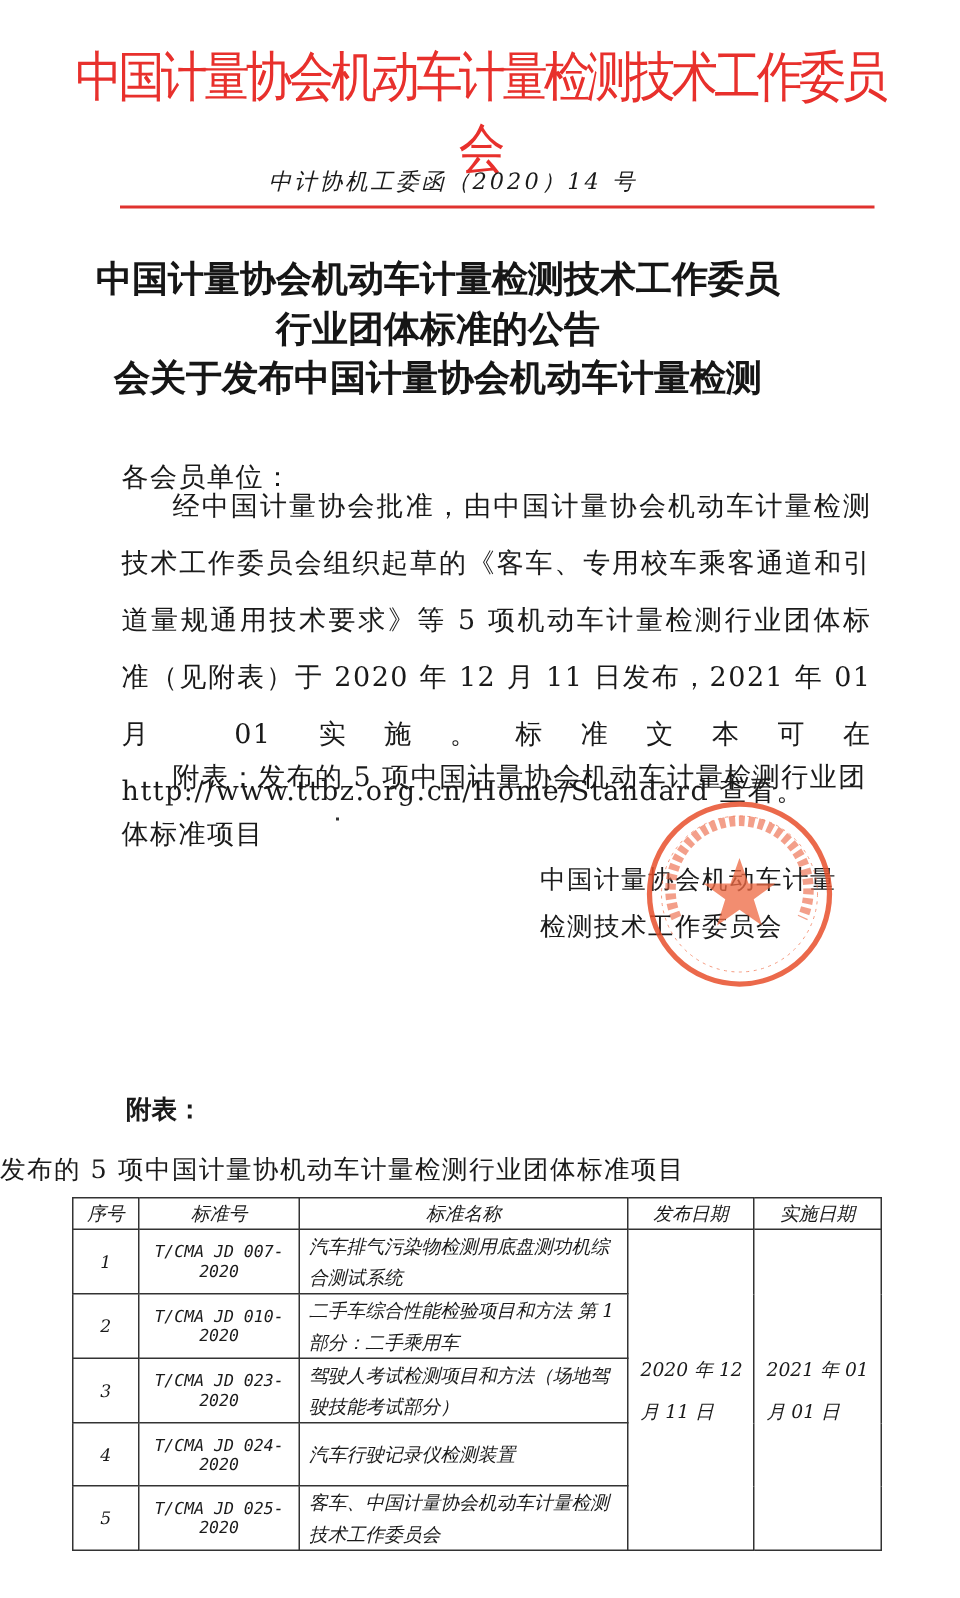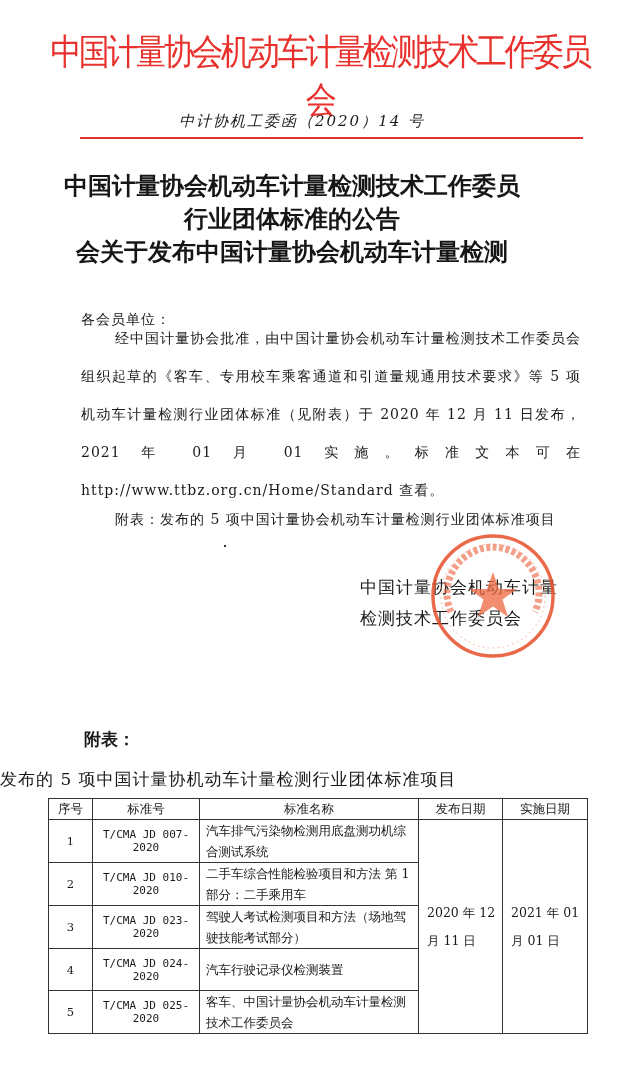--- a/index.html
+++ b/index.html
@@ -7,32 +7,32 @@
          font-family: "DejaVu Serif", "Liberation Serif", serif; color: #1a1a1a; }
   .abs { position: absolute; }
   .letterhead { left: 0; width: 640px; top: 28px; text-align: center;
                 color: #e8302c; font-family: "DejaVu Serif", serif; font-size: 36px;
                 letter-spacing: -3px; transform: scaleX(0.86); transform-origin: center; line-height: 48px; }
   .docno { left: 0; width: 604px; top: 112px; text-align: center; font-size: 15px; letter-spacing: 2px; font-style: italic; }
   .redline { left: 80px; top: 137px; width: 503px; height: 2px; background: #e0322e; }
   .title { left: 0; width: 584px; top: 170px; text-align: center; font-family: "DejaVu Sans", sans-serif;
            font-size: 24px; line-height: 33px; font-weight: bold; letter-spacing: 0px; color:#161616; }
   .title div { white-space: nowrap; }
-  .body-text { left: 81px; width: 500px; font-size: 14px; line-height: 38px; letter-spacing: 1px; }
+  .body-text { left: 81px; width: 500px; font-size: 18px; line-height: 38px; letter-spacing: 1px; }
   .salutation { top: 300px; }
   .para { top: 319px; text-indent: 34px; text-align: justify; }
   .para2 { top: 500px; text-indent: 34px; }
   .sign { left: 360px; width: 210px; font-size: 17px; line-height: 31px; letter-spacing: 1px; top: 572px; }
   .seal { left: 429px; top: 532px; width: 128px; height: 128px; pointer-events: none; opacity: 0.85; }
   .stray-dot { left: 224px; top: 545px; width: 2px; height: 2px; background: #333; }
   .appendix-label { left: 84px; top: 728px; font-size: 17px; font-weight: bold; }
   .table-title { left: 0; width: 640px; top: 768px; text-align: left; font-size: 17px; letter-spacing: 1px; }
   table.std { position: absolute; left: 48px; top: 798px; width: 539px; border-collapse: collapse;
               font-size: 11.5px; table-layout: fixed; }
-  table.std th, table.std td { border: 1.2px solid #333; padding: 0 6px; vertical-align: middle; }
+  table.std th, table.std td { border: 1.2px solid #333; padding: 0 6px; vertical-align: middle; font-style: italic; }
   table.std th { height: 20px; font-weight: normal; font-size: 12.5px; text-align: center; }
   table.std td { height: 41px; }
   table.std td.c { text-align: center; }
   table.std td.code { text-align: center; font-family: "DejaVu Sans Mono", "Liberation Mono", monospace; font-size: 11px; }
   table.std td.name { line-height: 21px; font-size: 12.5px; }
   table.std td.date { font-size: 12.5px; line-height: 28px; padding-left: 8px; }
 </style>
 </head>
 <body>
 

